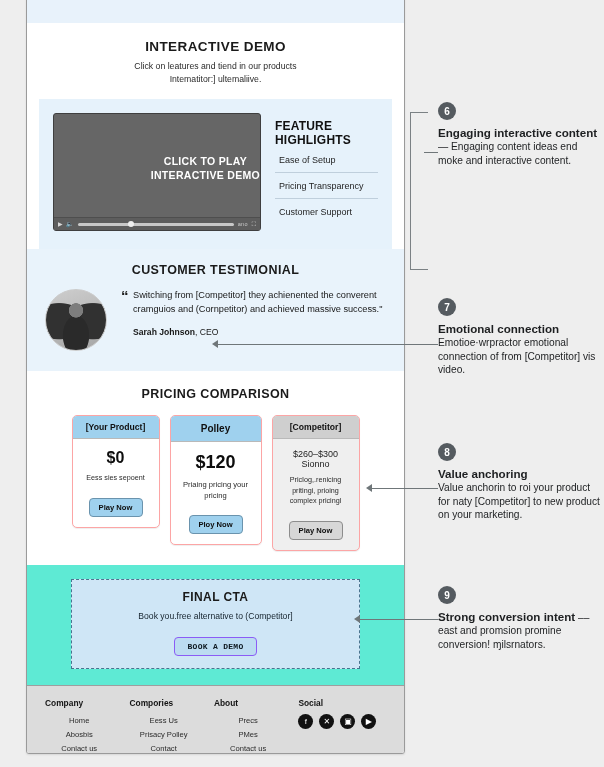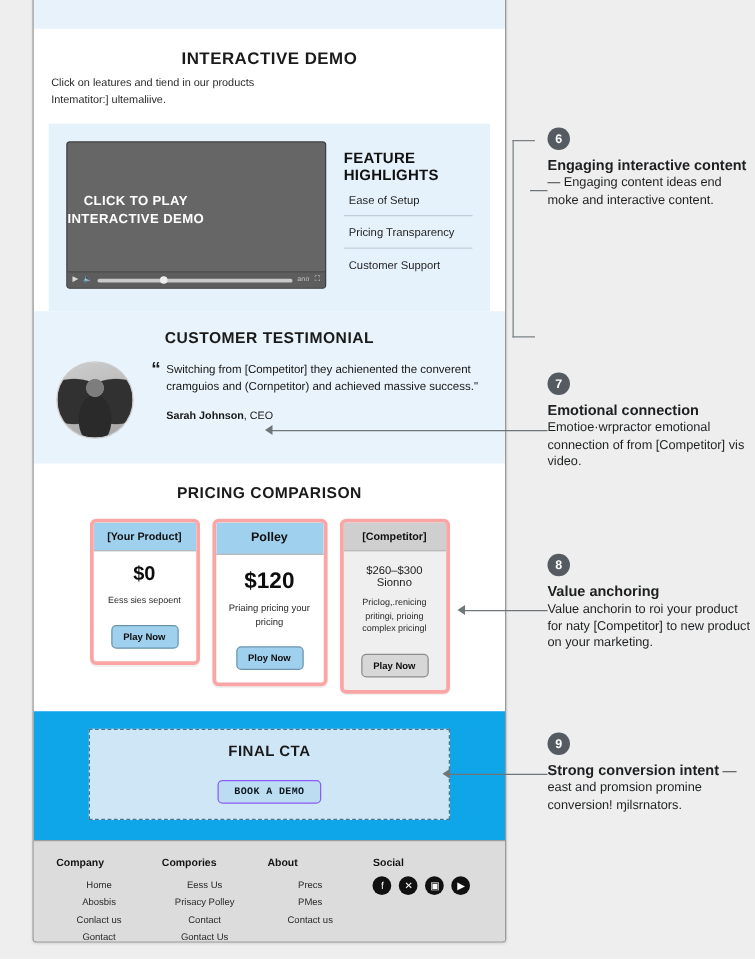--- a/index.html
+++ b/index.html
@@ -31,37 +31,37 @@
 
   .sec-title {
     text-align: center; font-weight: bold; letter-spacing: .4px;
     color: #1a1a1a;
   }
 
   
   .demo-intro { padding: 16px 14px 10px; background:#fff; }
   .demo-intro h2 { font-size: 13.5px; }
   .demo-intro p {
-    text-align: left; font-size: 8.7px; color: #2b2b2b;
+    text-align: center; font-size: 8.7px; color: #2b2b2b;
     line-height: 1.45; margin-top: 6px;
   }
 
   
   .demo-panel {
     margin: 4px 12px 0; background: #e6f2fb;
     padding: 14px 14px 18px;
     display: flex; gap: 14px; align-items: flex-start;
   }
   .video {
     width: 208px; height: 118px;
     background: #666666;
     border: 1px solid #3f3f3f;
     border-radius: 3px;
     position: relative;
-    display:flex; align-items:center; justify-content:flex-start;
+    display:flex; align-items:center; justify-content:flex-end;
   }
   .video-label {
     color: #ffffff; font-size: 10.5px; font-weight: bold;
     text-align: center; line-height: 1.35; letter-spacing: .3px;
     margin-bottom: 8px;
   }
   .video-controls {
     position: absolute; left: 0; right: 0; bottom: 0; height: 13px;
     background: #5d5d5d; border-top: 1px solid #4e4e4e;
     display:flex; align-items:center; gap: 4px; padding: 0 4px;
@@ -109,21 +109,21 @@
   .quote-text { font-size: 9.2px; line-height: 1.5; color: #171717; }
   .quote-author { font-size: 8.6px; margin-top: 10px; color:#171717; }
   .quote-author b { font-weight: bold; }
 
   
   .pricing { background:#ffffff; padding: 16px 14px 14px; }
   .pricing h2 { font-size: 12.5px; }
   .cards { display:flex; gap: 10px; justify-content:center; margin-top: 14px; align-items: flex-start; }
   .card {
     width: 88px; background:#fff;
-    border: 3px solid #fca5a5; border-radius: 5px;
+    border: 1px solid #fca5a5; border-radius: 5px;
     overflow:hidden; box-shadow: 0 1px 1px rgba(0,0,0,.07);
   }
   .card.mid { width: 92px; }
   .card .card-head {
     background: #9fd1ee; text-align:center; font-size: 8.6px;
     font-weight: bold; color:#101010; padding: 6px 2px;
     border-bottom: 1px solid #b9b9b9;
   }
   .card.mid .card-head { font-size: 10px; padding: 7px 2px; }
   .card.comp { background:#efefef; }
@@ -137,21 +137,21 @@
   .btn-play {
     display:block; margin: 14px auto 0; width: 54px;
     background: #9fd1ee; border: 1px solid #6a93ad; border-radius: 4px;
     font-size: 7.6px; font-weight: bold; color:#0d0d0d;
     padding: 4px 0; text-align:center; cursor:pointer;
     font-family: "Liberation Sans", sans-serif;
   }
   .card.comp .btn-play { background:#d7d7d7; border-color:#8d8d8d; }
 
   
-  .cta-sec { background:#0ea5e9; padding: 14px 14px 16px; }
+  .cta-sec { background:#5eead4; padding: 14px 14px 16px; }
   .cta-box {
     border: 1px dashed #4a748f; background:#cfe6f6;
     padding: 10px 10px 12px; text-align:center;
     margin: 0 30px;
   }
   .cta-box h2 { font-size: 12px; }
   .cta-sub { font-size: 8.6px; color:#16242e; margin-top: 7px; }
   .btn-demo {
     display:inline-block; margin-top: 16px;
     background: #bcdcf1; border: 1px solid #8b5cf6; border-radius: 4px;
@@ -291,20 +291,21 @@
             <div class="btn-play">Play Now</div>
           </div>
         </div>
 
       </div>
     </div>
 
     <div class="cta-sec">
       <div class="cta-box">
         <h2 class="sec-title">FINAL CTA</h2>
+        <div class="cta-sub">Book you.free alternative to (Competitor]</div>
         <div class="btn-demo">BOOK A DEMO</div>
       </div>
     </div>
 
     <div class="footer">
       <div class="foot-cols">
 
         <div class="fcol">
           <h4>Company</h4>
           <a>Home</a>

